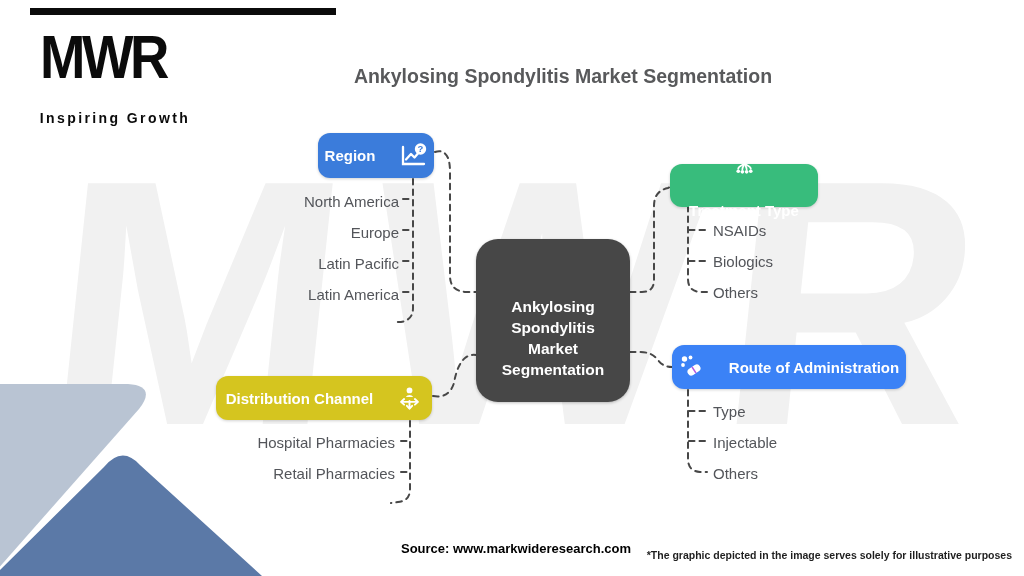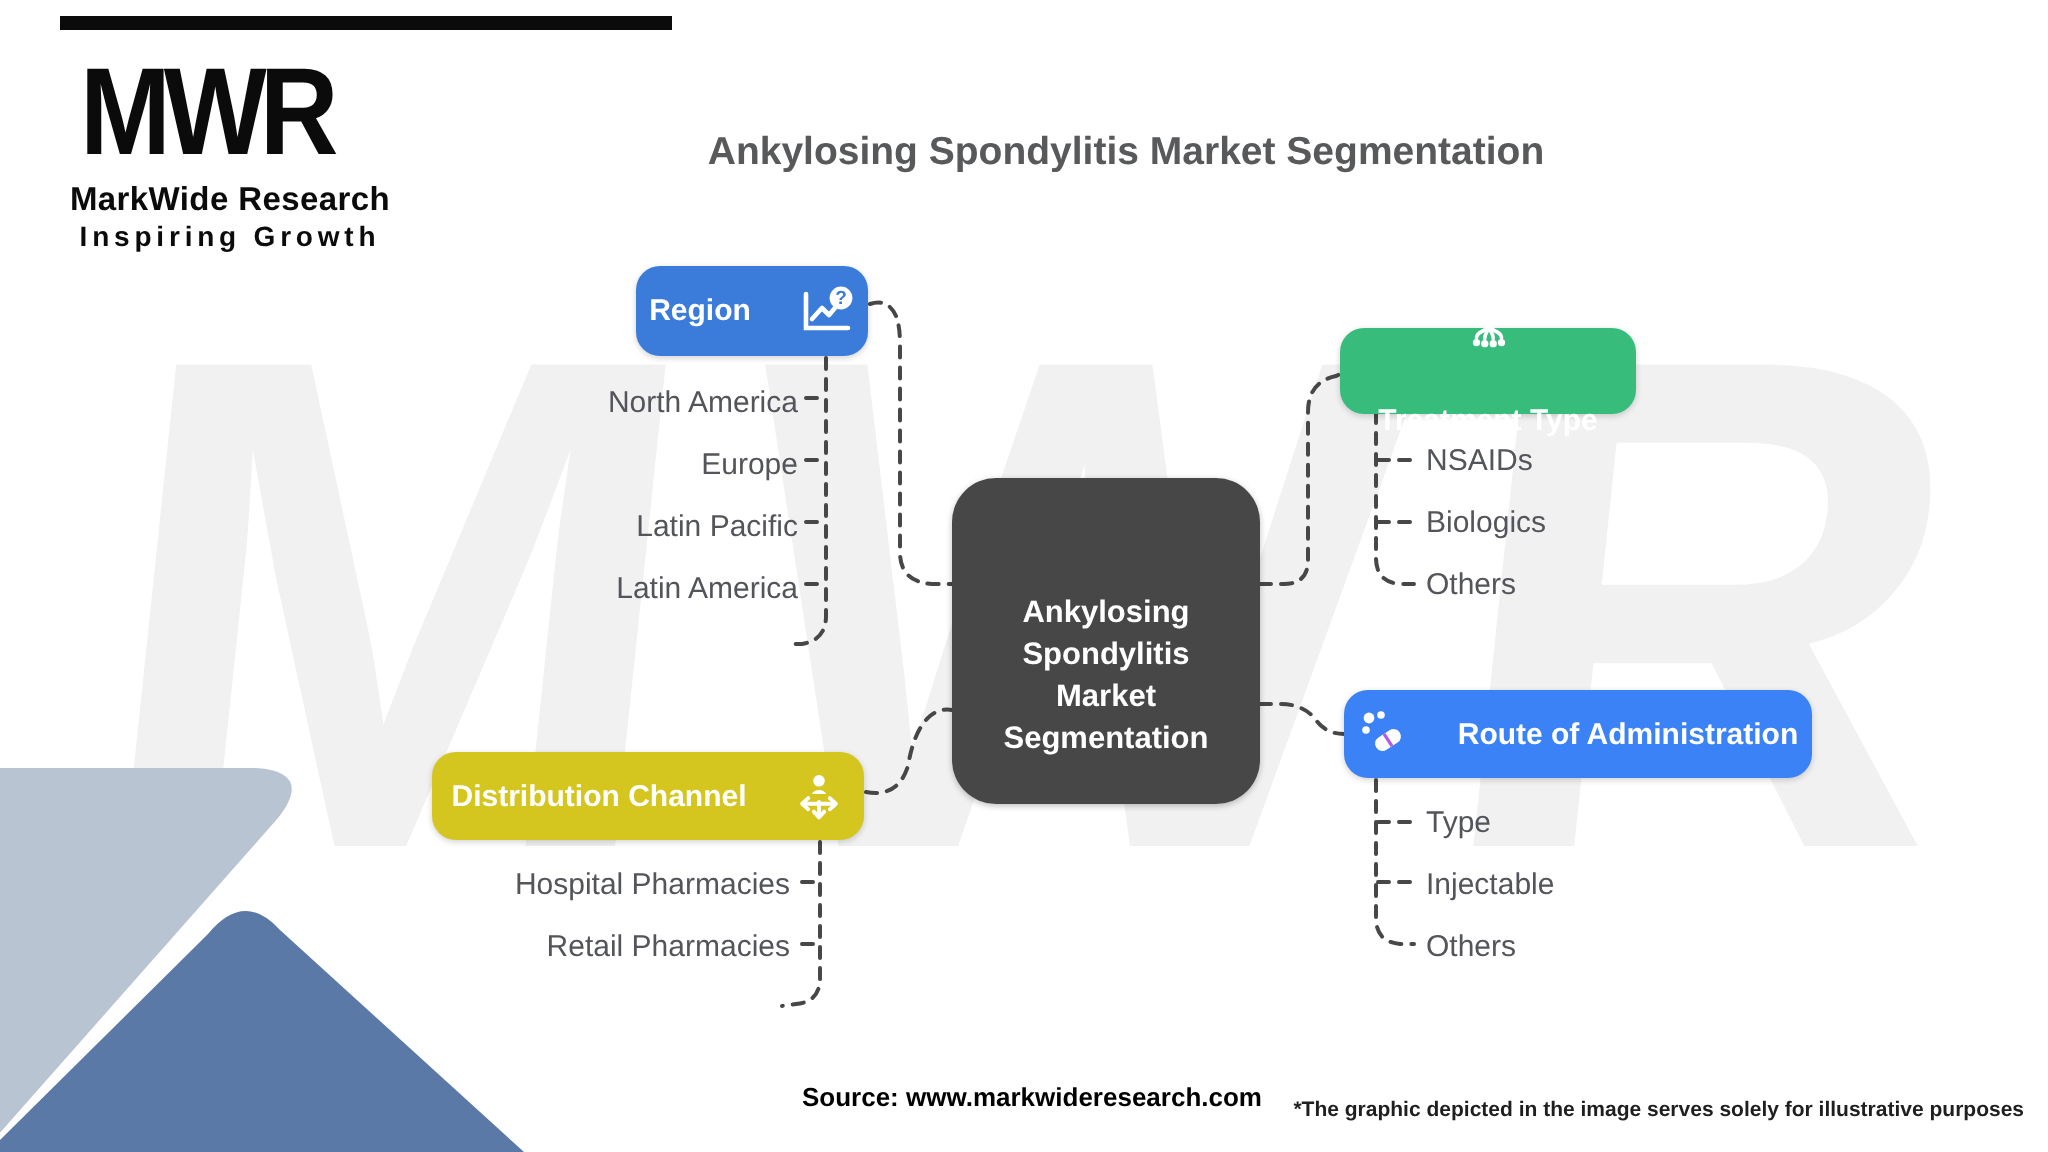--- a/index.html
+++ b/index.html
@@ -92,21 +92,20 @@
 
   <div class="watermark">MWR</div>
 
   <svg class="shapes" width="1024" height="576" aria-hidden="true">
     <path d="M-12 384 H128 Q157 386 139 409 L-12 580 Z" fill="#b9c4d3"></path>
     <path d="M-6 576 L104 467 Q122 445 140 465 L262 576 Z" fill="#5b79a7"></path>
   </svg>
 
   <div class="logo-bar"></div>
   <div class="logo-mark">MWR</div>
-  <div class="logo-name">MarkWide Research</div>
   <div class="logo-tagline">Inspiring Growth</div>
 
   <div class="page-title">Ankylosing Spondylitis Market Segmentation</div>
 
   <svg class="connectors" width="1024" height="576" aria-hidden="true">
     <path d="M403 199 H412 M403 230 H412 M403 261 H412 M403 292 H412 M413 179 V308 Q413 320 401 322 L394 322"></path>
     <path d="M435 152 Q444 149 448 158 Q450 163 450 172 V276 Q450 291 466 292 L476 292"></path>
     <path d="M401 441 H409 M401 472 H409 M410 421 V489 Q410 501 398 502 L391 503"></path>
     <path d="M433 396 Q449 399 454 383 Q457 365 465 358 Q470 354 476 355"></path>
     <path d="M630 292 H642 Q654 292 654 280 V206 Q654 191 668 188 L670 187"></path>

